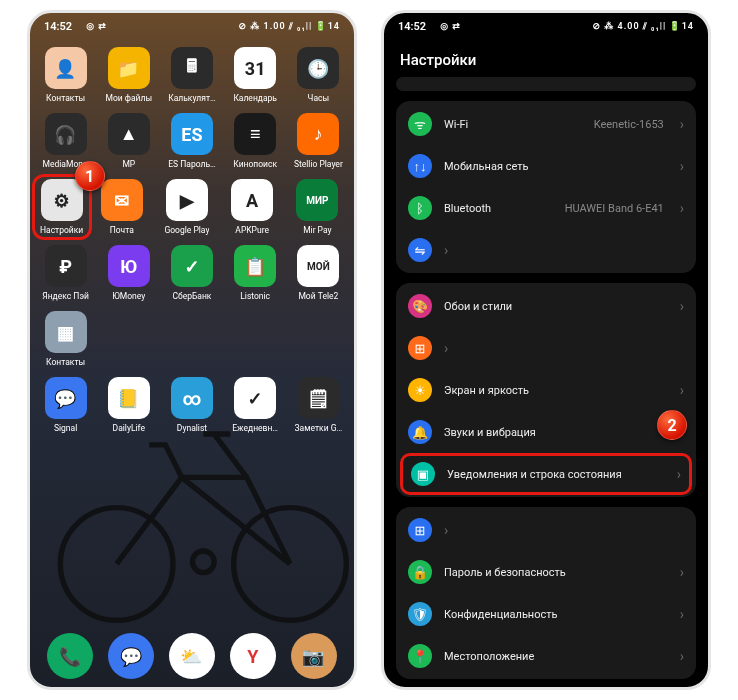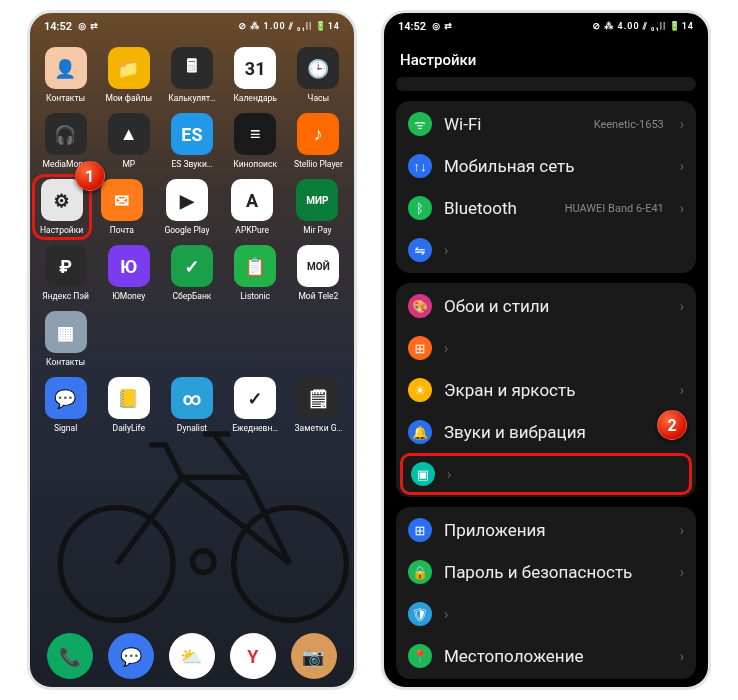--- a/index.html
+++ b/index.html
@@ -28,21 +28,21 @@
   }
   .status-bar {
     height: 26px;
     display: flex;
     justify-content: space-between;
     align-items: center;
     padding: 0 14px;
     font-size: 11px;
     font-weight: 600;
   }
-  .status-bar .left, .status-bar .right { display:flex; gap:6px; align-items:center; }
+  .status-bar .left, .status-bar .right { display:flex; gap:14px; align-items:center; }
   .status-icons { font-size: 9px; letter-spacing: 1px; }
 
   
   .app-grid { padding: 8px 4px; display: flex; flex-direction: column; gap: 10px; }
   .app-row { display: flex; justify-content: space-around; }
   .app {
     width: 60px;
     display: flex;
     flex-direction: column;
     align-items: center;
@@ -116,21 +116,21 @@
     position: relative;
   }
   .row-icon {
     width: 24px; height: 24px;
     border-radius: 50%;
     display: flex; align-items:center; justify-content:center;
     font-size: 13px;
     color: #fff;
     flex-shrink: 0;
   }
-  .row-label { font-size: 17px; flex: 1; color: #eee; white-space:nowrap; overflow:hidden; text-overflow:ellipsis; }
+  .row-label { font-size: 11px; flex: 1; color: #eee; white-space:nowrap; overflow:hidden; text-overflow:ellipsis; }
   .row-value { font-size: 11px; color: #888; margin-right: 4px; }
   .chevron { color: #666; font-size: 14px; }
   .row-highlight {
     border: 3px solid #e31912;
     border-radius: 10px;
     margin: 0 4px;
     padding: 6px 8px;
   }
 </style>
 </head>
@@ -172,21 +172,21 @@
         <div class="app">
           <div class="app-icon" style="background: rgb(43, 43, 43); color: rgb(255, 255, 255); font-size: 18px; font-weight: 700;">🎧</div>
           <div class="app-label">MediaMon…</div>
         </div>
         <div class="app">
           <div class="app-icon" style="background: rgb(43, 43, 43); color: rgb(255, 255, 255); font-size: 18px; font-weight: 700;">▲</div>
           <div class="app-label">MP</div>
         </div>
         <div class="app">
           <div class="app-icon" style="background: rgb(33, 153, 232); color: rgb(255, 255, 255); font-size: 18px; font-weight: 700;">ES</div>
-          <div class="app-label">ES Звуки…</div>
+          <div class="app-label">ES Пароль…</div>
         </div>
         <div class="app">
           <div class="app-icon" style="background: rgb(26, 26, 26); color: rgb(255, 255, 255); font-size: 18px; font-weight: 700;">≡</div>
           <div class="app-label">Кинопоиск</div>
         </div>
         <div class="app">
           <div class="app-icon" style="background: rgb(255, 106, 0); color: rgb(255, 255, 255); font-size: 18px; font-weight: 700;">♪</div>
           <div class="app-label">Stellio Player</div>
         </div>
       </div>
@@ -346,37 +346,38 @@
           <div class="row-label">Экран и яркость</div>
           <div class="chevron">›</div>
         </div>
         <div class="settings-row">
           <div class="row-icon" style="background: rgb(42, 111, 240);">🔔</div>
           <div class="row-label">Звуки и вибрация</div>
           <div class="chevron">›</div>
         </div>
         <div class="settings-row row-highlight">
           <div class="row-icon" style="background: rgb(0, 191, 165);">▣</div>
+          <div class="row-label">Уведомления и строка состояния</div>
           <div class="chevron">›</div>
           <div class="callout-badge" style="top: -46px; right: 2px;">2</div>
         </div>
       </div>
       <div class="settings-group">
         <div class="settings-row">
           <div class="row-icon" style="background: rgb(42, 111, 240);">⊞</div>
-          <div class="row-label">Приложения</div>
           <div class="chevron">›</div>
         </div>
         <div class="settings-row">
           <div class="row-icon" style="background: rgb(29, 185, 84);">🔒</div>
           <div class="row-label">Пароль и безопасность</div>
           <div class="chevron">›</div>
         </div>
         <div class="settings-row">
           <div class="row-icon" style="background: rgb(42, 158, 216);">🛡</div>
+          <div class="row-label">Конфиденциальность</div>
           <div class="chevron">›</div>
         </div>
         <div class="settings-row">
           <div class="row-icon" style="background: rgb(29, 185, 84);">📍</div>
           <div class="row-label">Местоположение</div>
           <div class="chevron">›</div>
         </div>
       </div>
     </div>
 </div>

